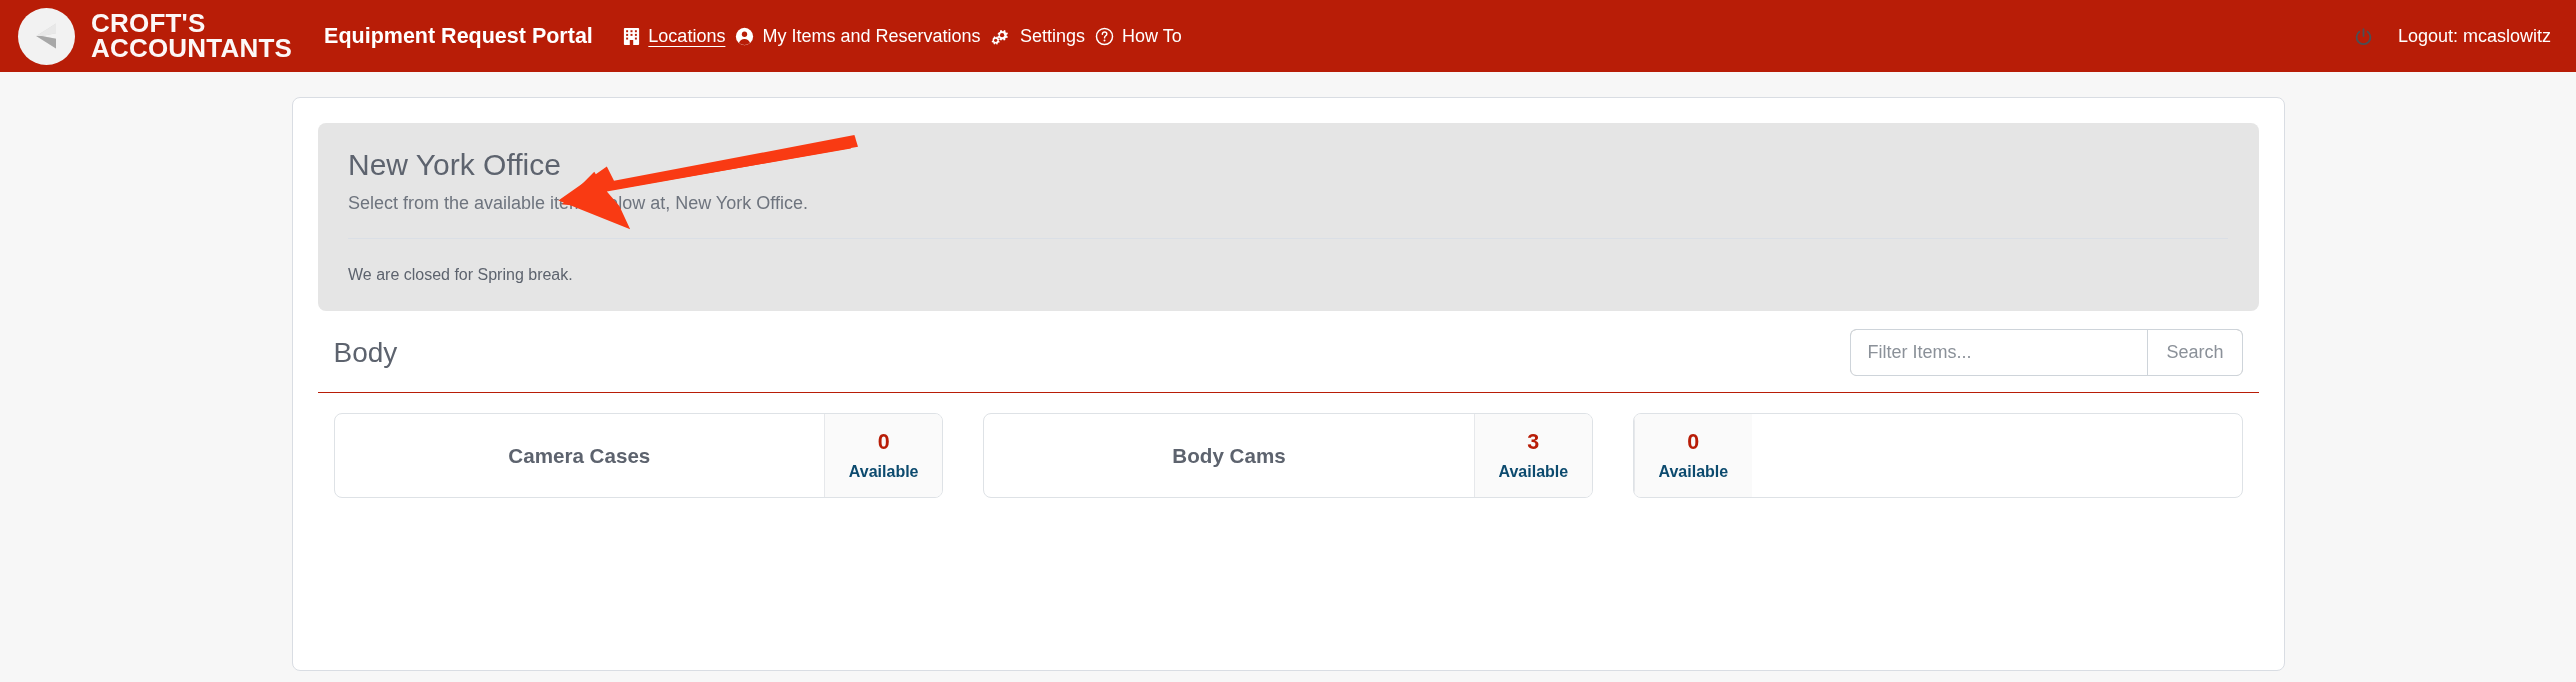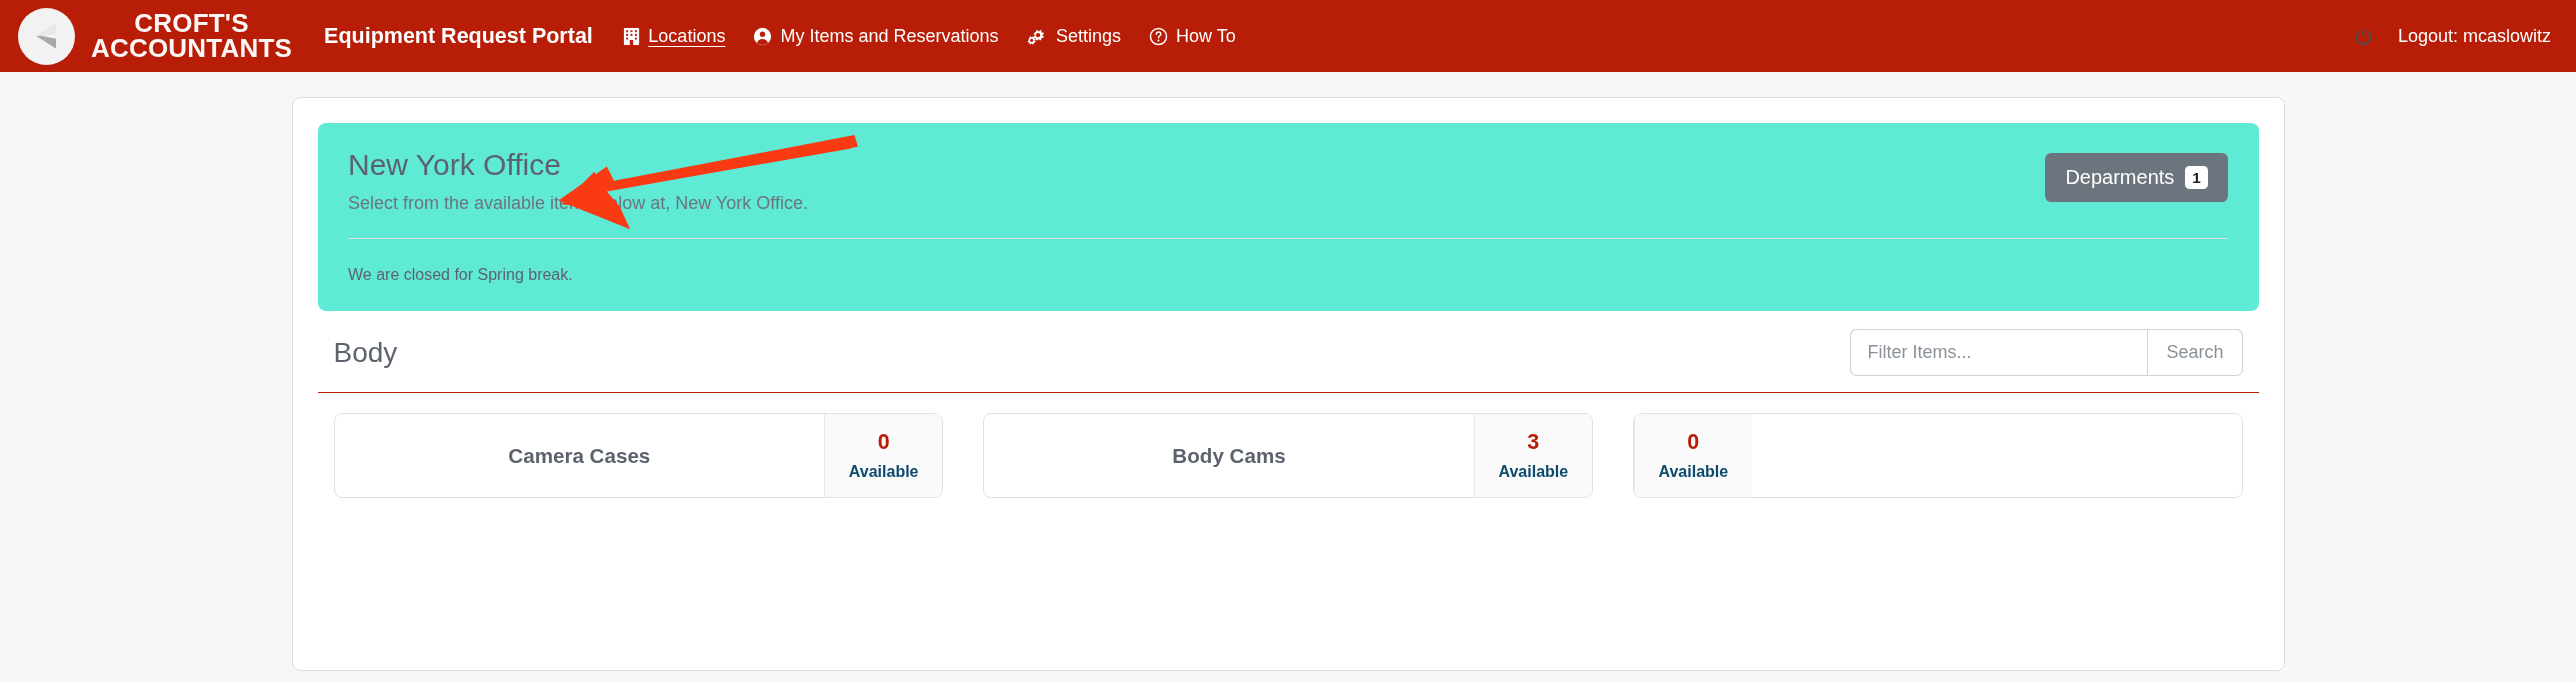--- a/index.html
+++ b/index.html
@@ -14,21 +14,20 @@
 
   
   .navbar {
     position: relative;
     width: 100%;
     height: 72px;
     background: #b81d07;
     display: flex;
     align-items: center;
     padding: 0 25px 0 18px;
-    text-align: center;
   }
   .brand {
     display: flex;
     align-items: center;
     gap: 16px;
     flex: 0 0 auto;
   }
   .brand-logo {
     width: 57px; height: 57px;
     border-radius: 50%;
@@ -50,21 +49,21 @@
   .nav-title {
     color: #ffffff;
     font-size: 21.5px;
     font-weight: 700;
     margin-left: 32px;
     white-space: nowrap;
   }
   .nav-links {
     display: flex;
     align-items: center;
-    gap: 28px;
+    gap: 10px;
     margin-left: 30.5px;
   }
   .nav-link {
     display: flex;
     align-items: center;
     gap: 8px;
     color: #ffffff;
     font-size: 18px;
     font-weight: 400;
     white-space: nowrap;
@@ -96,21 +95,21 @@
     width: 1993px;
     background: #ffffff;
     border: 0.9px solid #d9dde3;
     border-radius: 8px;
     padding: 25px 25px 0 25px;
     min-height: 574px;
   }
 
   
   .location-panel {
-    background: #5eead4;
+    background: #e5e5e5;
     border-radius: 8px;
     padding: 25px 30.5px 27px 30.5px;
     position: relative;
   }
   .loc-head {
     display: flex;
     align-items: flex-start;
     justify-content: space-between;
   }
   .loc-title {
@@ -371,24 +370,20 @@
 <div class="page">
   <div class="container">
 
     <div class="location-panel">
 
       <div class="loc-head">
         <div>
           <div class="loc-title">New York Office</div>
           <div class="loc-sub">Select from the available items below at, New York Office.</div>
         </div>
-        <button class="dept-button">
-          <span>Deparments</span>
-          <span class="dept-badge">1</span>
-        </button>
       </div>
 
       <hr class="loc-divider">
 
       <div class="loc-notice">We are closed for Spring break.</div>
 
       <svg class="annotation-arrow" viewBox="0 0 340 110" aria-hidden="true">
         <polygon points="338,2 332,16 44,66 62,84 10,78 46,42 56,58 334,10" fill="#f93a13"></polygon>
         <polygon points="336,1 340,14 60,64 74,80 86,106 6,74 60,36 68,52" fill="#f93a13"></polygon>
       </svg>

